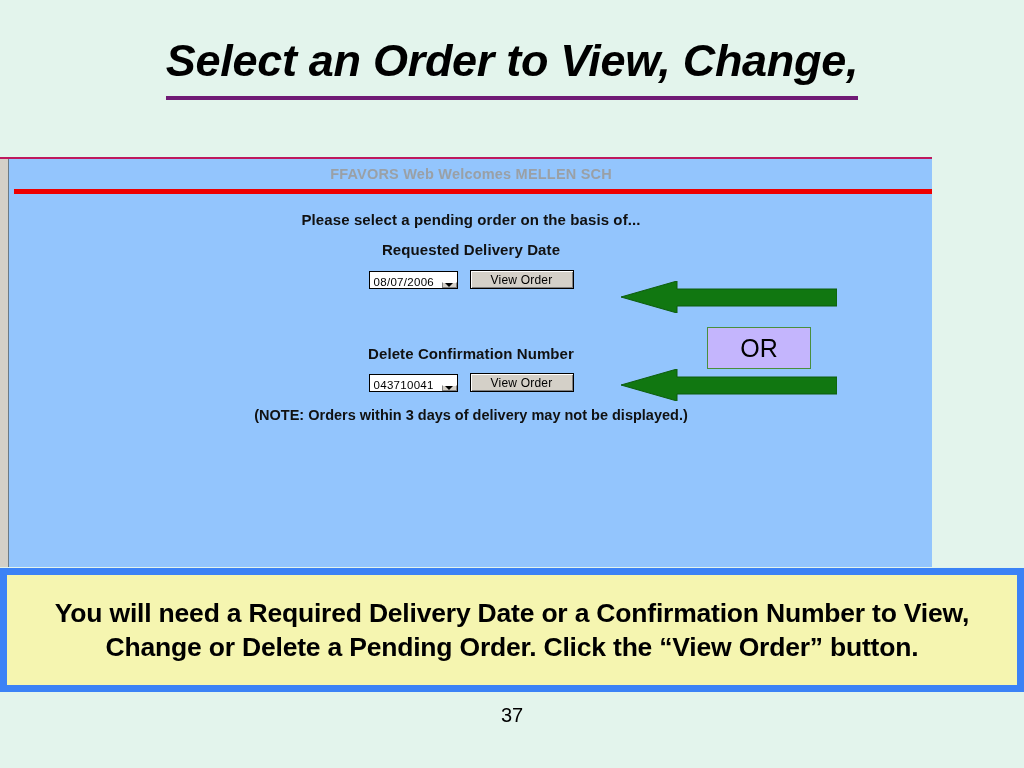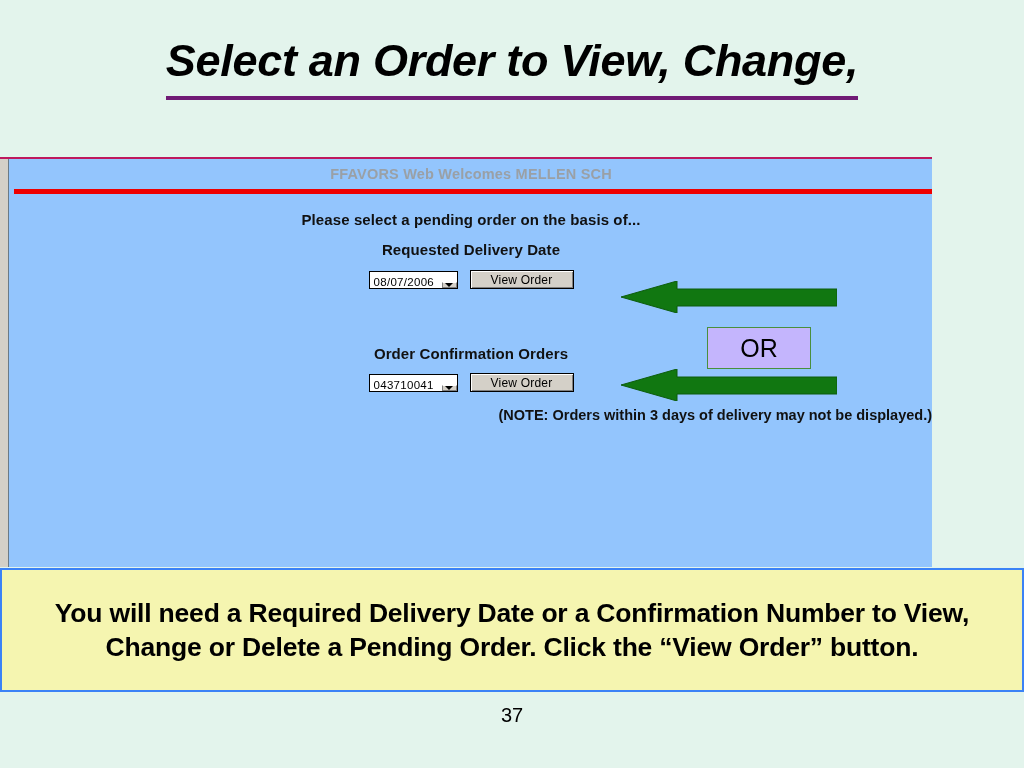--- a/index.html
+++ b/index.html
@@ -112,21 +112,21 @@
     font-size: 27px;
     letter-spacing: 5px;
     color: #000;
   }
 
   #note-line {
     position: absolute;
     left: 0;
     right: 0;
     top: 248px;
-    text-align: right;
+    text-align: center;
     font-weight: bold;
     font-size: 14.5px;
     color: #111;
   }
 
   
   .form-row {
     position: absolute;
     left: 0;
     right: 0;
@@ -218,21 +218,21 @@
   }
 
   
   #bottom-caption {
     position: absolute;
     left: 0;
     top: 568px;
     width: 1024px;
     height: 124px;
     background: #f5f5b0;
-    border: 2px solid #3b82f6;
+    border: 7px solid #3b82f6;
     box-sizing: border-box;
     display: flex;
     align-items: center;
     justify-content: center;
     padding: 0 14px;
   }
   #bottom-caption .cap-text {
     text-align: center;
     font-weight: bold;
     font-size: 26.5px;
@@ -277,21 +277,21 @@
       <div class="combo">
         <span class="combo-value">08/07/2006</span>
         <span class="combo-arrow">
             <span class="tri"></span>
           </span>
       </div>
       <button class="win-button">View Order</button>
     </div>
 
 
-    <div class="panel-heading" id="heading-ocn">Order Confirmation Orders</div>
+    <div class="panel-heading" id="heading-ocn">Delete Confirmation Number</div>
 
     <div class="form-row" id="row-conf">
       <div class="combo">
         <span class="combo-value">043710041</span>
         <span class="combo-arrow">
             <span class="tri"></span>
           </span>
       </div>
       <button class="win-button">View Order</button>
     </div>

